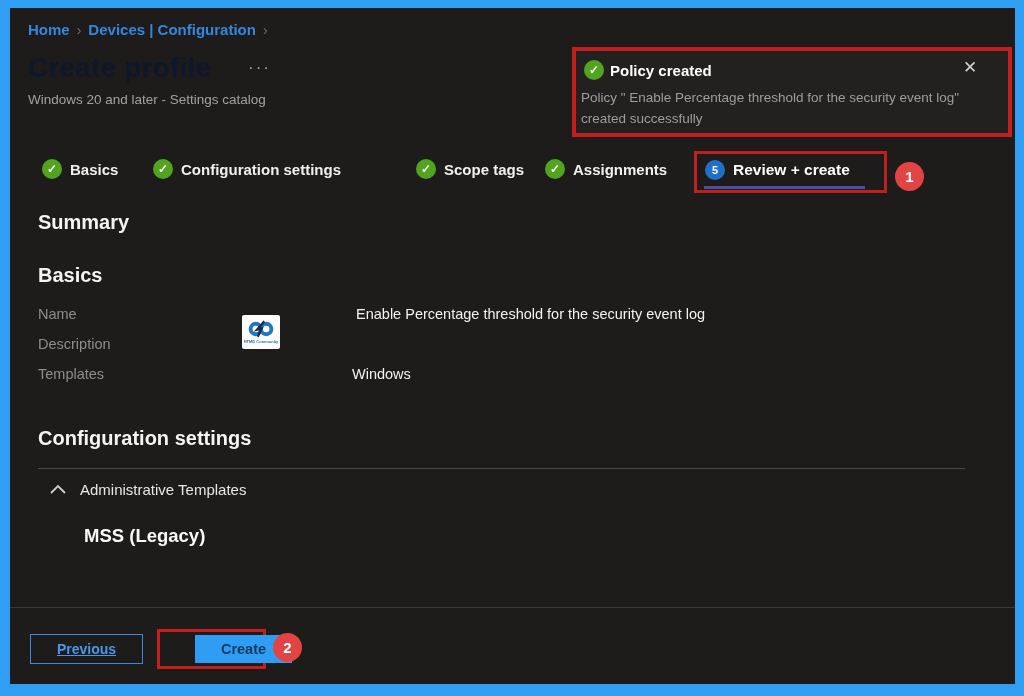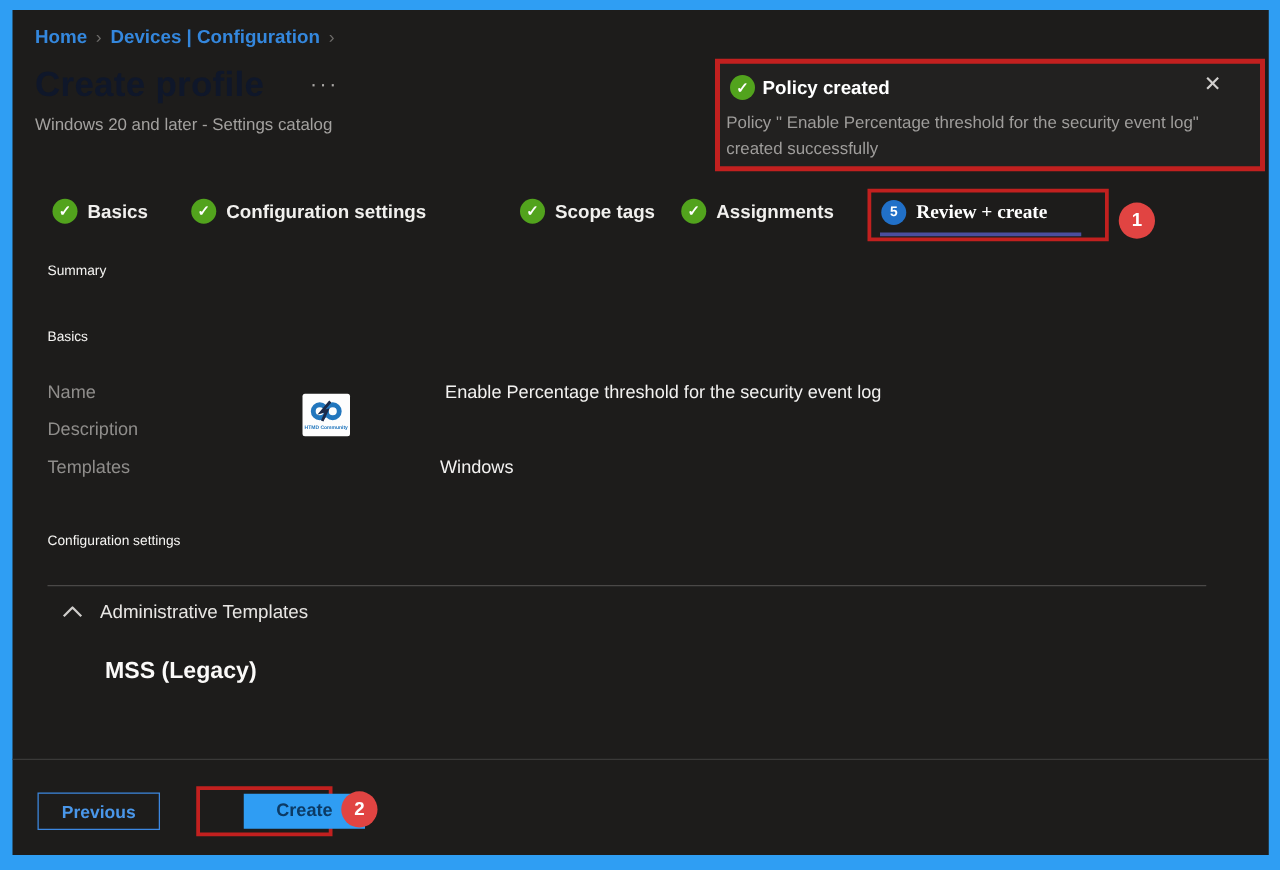--- a/index.html
+++ b/index.html
@@ -43,33 +43,33 @@
   .tab-basics { left:42px; top:159px; }
   .tab-config { left:153px; top:159px; }
   .tab-scope  { left:416px; top:159px; }
   .tab-assign { left:545px; top:159px; }
   .review-box { left:694px; top:151px; width:193px; height:42px;
                 border:3px solid var(--annotation-border,#c2201f); }
   .tab-review { left:705px; top:160px; }
   .step-badge { width:20px; height:20px; border-radius:50%; background:var(--badge,#2170c8);
                 color:#fff; font-size:11px; font-weight:700; display:flex;
                 align-items:center; justify-content:center; }
-  .tab-review .tab-label { font-weight:700; color:#fff; font-size:15.5px;font-family:Liberation Serif, serif; }
+  .tab-review .tab-label { font-weight:700; color:#fff; font-size:15.5px; }
   .review-underline { left:704px; top:186px; width:161px; height:3px;
                       background:var(--underline,#4b4e9e); }
 
   
   .callout { width:29px; height:29px; border-radius:50%; background:var(--annotation-fill,#e14442);
              color:#fff; font-size:15px; font-weight:700; display:flex;
              align-items:center; justify-content:center; }
   .callout-1 { left:895px; top:162px; }
   .callout-2 { left:273px; top:633px; }
 
   
-  .section-heading { font-size:11px; font-weight:400; color:#f5f4f2; }
+  .section-heading { font-size:20px; font-weight:700; color:#f5f4f2; }
   .summary-heading { left:38px; top:211px; }
   .basics-heading  { left:38px; top:264px; }
   .config-heading  { left:38px; top:427px; }
 
   .row-label { left:38px; font-size:14.5px; color:#8f8d8b; }
   .row-value { left:352px; font-size:14.5px; color:#f3f2f1; white-space:pre-wrap; }
   .row-y0 { top:306px; } .row-y1 { top:336px; } .row-y2 { top:366px; }
 
   
   .watermark { left:242px; top:315px; width:38px; height:34px; background:#fdfdfd;
@@ -78,23 +78,23 @@
   .watermark-text { font-size:4px; color:#2176bd; font-weight:700; white-space:nowrap; }
 
   
   .divider-config { left:38px; top:468px; width:927px; height:1px; background:#4a4847; }
   .group-row { left:50px; top:481px; display:flex; align-items:center; gap:14px; cursor:pointer; }
   .group-label { font-size:15px; color:#e8e6e4; }
   .config-item { left:84px; top:525px; font-size:18.5px; font-weight:700; color:#fbfaf9; }
 
   
   .divider-footer { left:10px; top:607px; width:1005px; height:1px; background:#3a3938; }
-  .btn-previous { left:30px; top:634px; width:98px; height:30px; background:transparent;
+  .btn-previous { left:30px; top:634px; width:113px; height:30px; background:transparent;
                   border:1px solid #3c87e0; color:#4a97ea; font-size:14px; font-weight:600;
-                  display:flex; align-items:center; justify-content:center; cursor:pointer; }
+                  display:flex; align-items:center; justify-content:center; cursor:pointer;text-decoration:underline; }
   .create-redbox { left:157px; top:629px; width:109px; height:40px;
                    border:3px solid var(--annotation-border,#c2201f); }
   .btn-create { left:163px; top:635px; width:97px; height:28px; background:var(--accent,#2f9df3);
                 color:#0c3a64; font-size:14.5px; font-weight:700; display:flex;
                 align-items:center; justify-content:center; cursor:pointer;margin-left:32px; }
 </style>
 </head>
 <body>
 
 <div class="frame">

